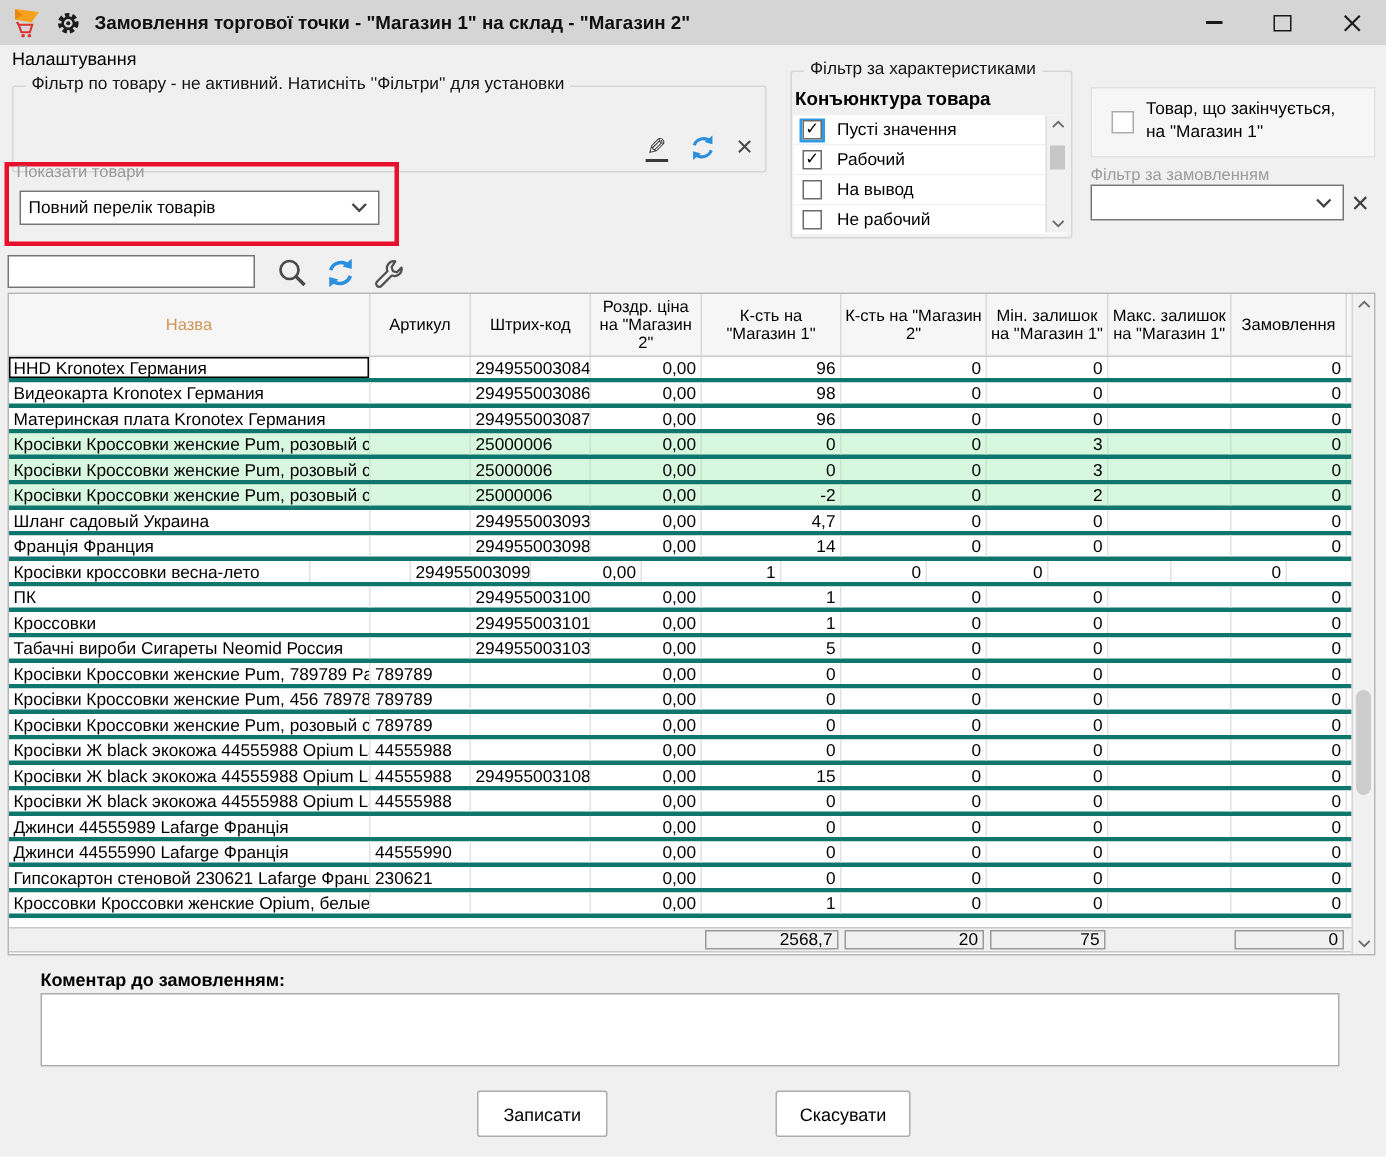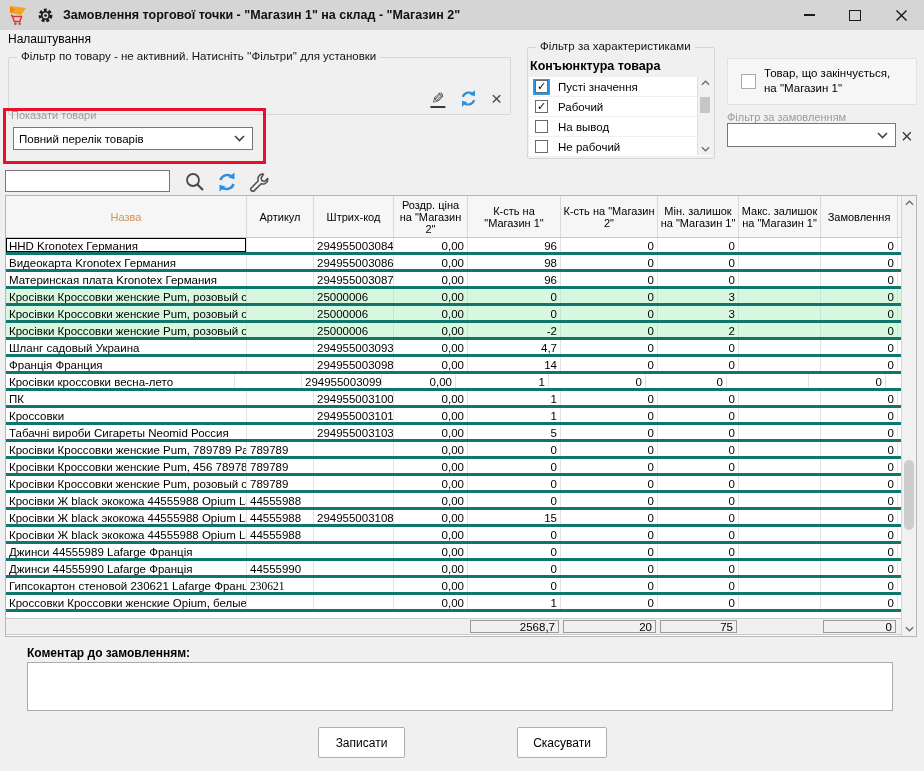--- a/index.html
+++ b/index.html
@@ -336,21 +336,21 @@
         <div class="td" style="width: 67px;"></div>
         <div class="td" style="width: 80px;">2949550030984</div>
         <div class="td num" style="width: 74px;">0,00</div>
         <div class="td num" style="width: 93px;">14</div>
         <div class="td num" style="width: 97px;">0</div>
         <div class="td num" style="width: 81px;">0</div>
         <div class="td num" style="width: 82px;"></div>
         <div class="td num" style="width: 77px;">0</div>
       </div>
       <div class="tr">
-        <div class="td" style="width: 229px;">Кросівки кроссовки весна-лето</div>
+        <div class="td" style="width: 201px;">Кросівки кроссовки весна-лето</div>
         <div class="td" style="width: 67px;"></div>
         <div class="td" style="width: 80px;">2949550030991</div>
         <div class="td num" style="width: 74px;">0,00</div>
         <div class="td num" style="width: 93px;">1</div>
         <div class="td num" style="width: 97px;">0</div>
         <div class="td num" style="width: 81px;">0</div>
         <div class="td num" style="width: 82px;"></div>
         <div class="td num" style="width: 77px;">0</div>
       </div>
       <div class="tr">
@@ -469,21 +469,21 @@
         <div class="td" style="width: 80px;"></div>
         <div class="td num" style="width: 74px;">0,00</div>
         <div class="td num" style="width: 93px;">0</div>
         <div class="td num" style="width: 97px;">0</div>
         <div class="td num" style="width: 81px;">0</div>
         <div class="td num" style="width: 82px;"></div>
         <div class="td num" style="width: 77px;">0</div>
       </div>
       <div class="tr">
         <div class="td" style="width: 241px;">Гипсокартон стеновой 230621 Lafarge Франция</div>
-        <div class="td" style="width: 67px; font-family: Liberation Serif, serif;">230621</div>
+        <div class="td" style="width: 67px;">230621</div>
         <div class="td" style="width: 80px;"></div>
         <div class="td num" style="width: 74px;">0,00</div>
         <div class="td num" style="width: 93px;">0</div>
         <div class="td num" style="width: 97px;">0</div>
         <div class="td num" style="width: 81px;">0</div>
         <div class="td num" style="width: 82px;"></div>
         <div class="td num" style="width: 77px;">0</div>
       </div>
       <div class="tr">
         <div class="td" style="width: 241px;">Кроссовки Кроссовки женские Opium,  белые с</div>

